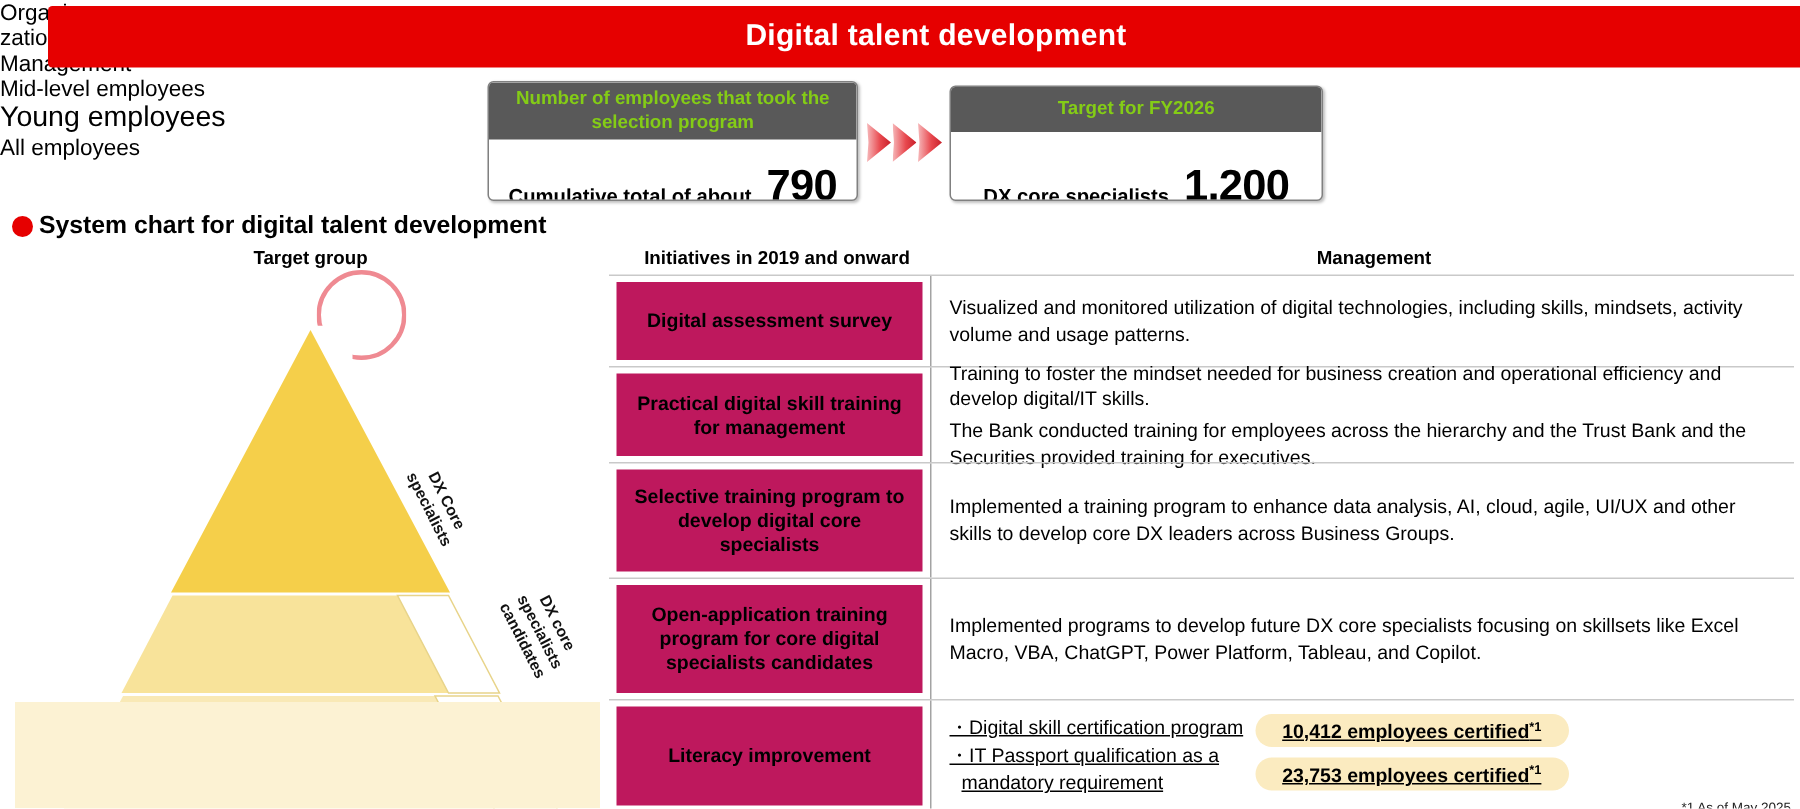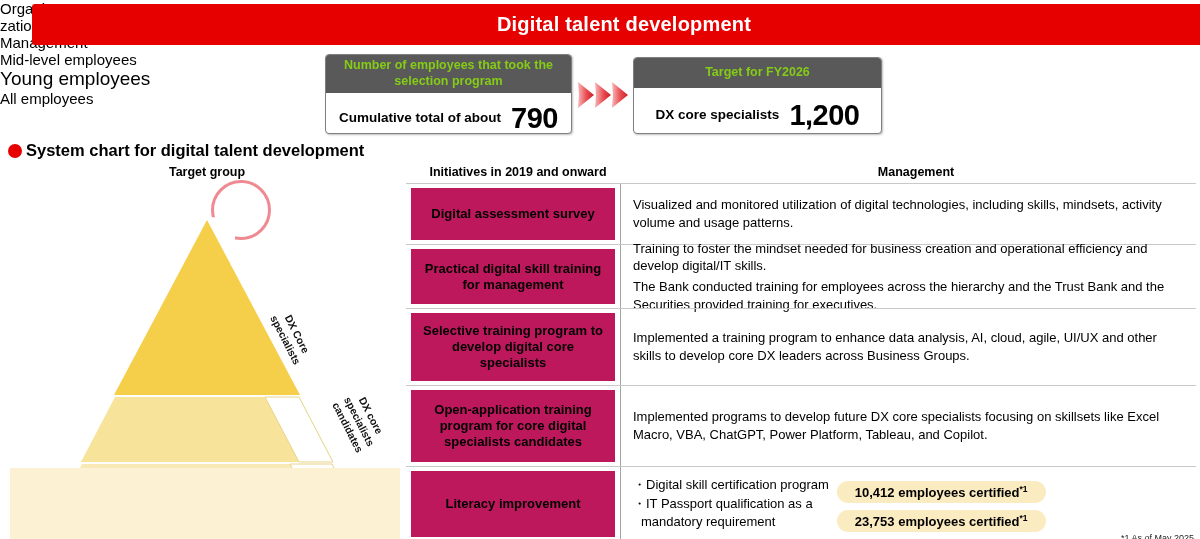--- a/index.html
+++ b/index.html
@@ -23,21 +23,21 @@
   
   .kpi{
     position:absolute;border:1px solid #808080;border-radius:4px;
     background:#fff;overflow:hidden;box-shadow:1px 1px 2px rgba(0,0,0,.25);
   }
   .kpi .head{
     background:#595959;color:#84cc16;font-size:12.5px;font-weight:bold;
     text-align:center;line-height:1.25;padding:3px 6px;
   }
   .kpi .body{
-    display:flex;align-items:center;justify-content:center;gap:10px;
+    display:flex;align-items:flex-end;justify-content:center;gap:10px;
     padding:4px 8px;
   }
   .kpi .lbl{font-size:13.5px;font-weight:bold;line-height:1.2;text-align:center;}
   .kpi .num{font-size:29px;font-weight:bold;line-height:1;letter-spacing:-.5px;}
 
   #kpi-left{left:325px;top:54px;width:245px;height:78px;}
   #kpi-left .head{height:32px;display:flex;align-items:center;justify-content:center;}
   #kpi-left .body{height:42px;}
 
   #kpi-right{left:633px;top:57px;width:247px;height:75px;}
@@ -90,21 +90,21 @@
   .cell-desc p{margin:0;font-size:13px;line-height:1.35;}
   .cell-desc p + p{margin-top:3px;}
 
   #row0{height:60px;}
   #row1{height:63px;}
   #row2{height:76px;}
   #row3{height:80px;}
   #row4{height:74px;}
 
   
-  .lit{display:flex;align-items:flex-end;gap:8px;width:100%;}
+  .lit{display:flex;align-items:flex-start;gap:8px;width:100%;text-decoration:underline;}
   .lit .bullets{font-size:13px;line-height:1.45;flex:0 0 auto;}
   .lit .bullets div{white-space:nowrap;}
   .lit .bullets .ind{padding-left:8px;}
   .lit .pills{display:flex;flex-direction:column;gap:7px;flex:0 0 auto;}
   .pill{
     background:#FBEBC0;border-radius:11px;padding:3px 18px;
     font-size:13px;font-weight:bold;text-align:center;white-space:nowrap;
   }
   .pill sup{font-size:8.5px;}
   .foot{

